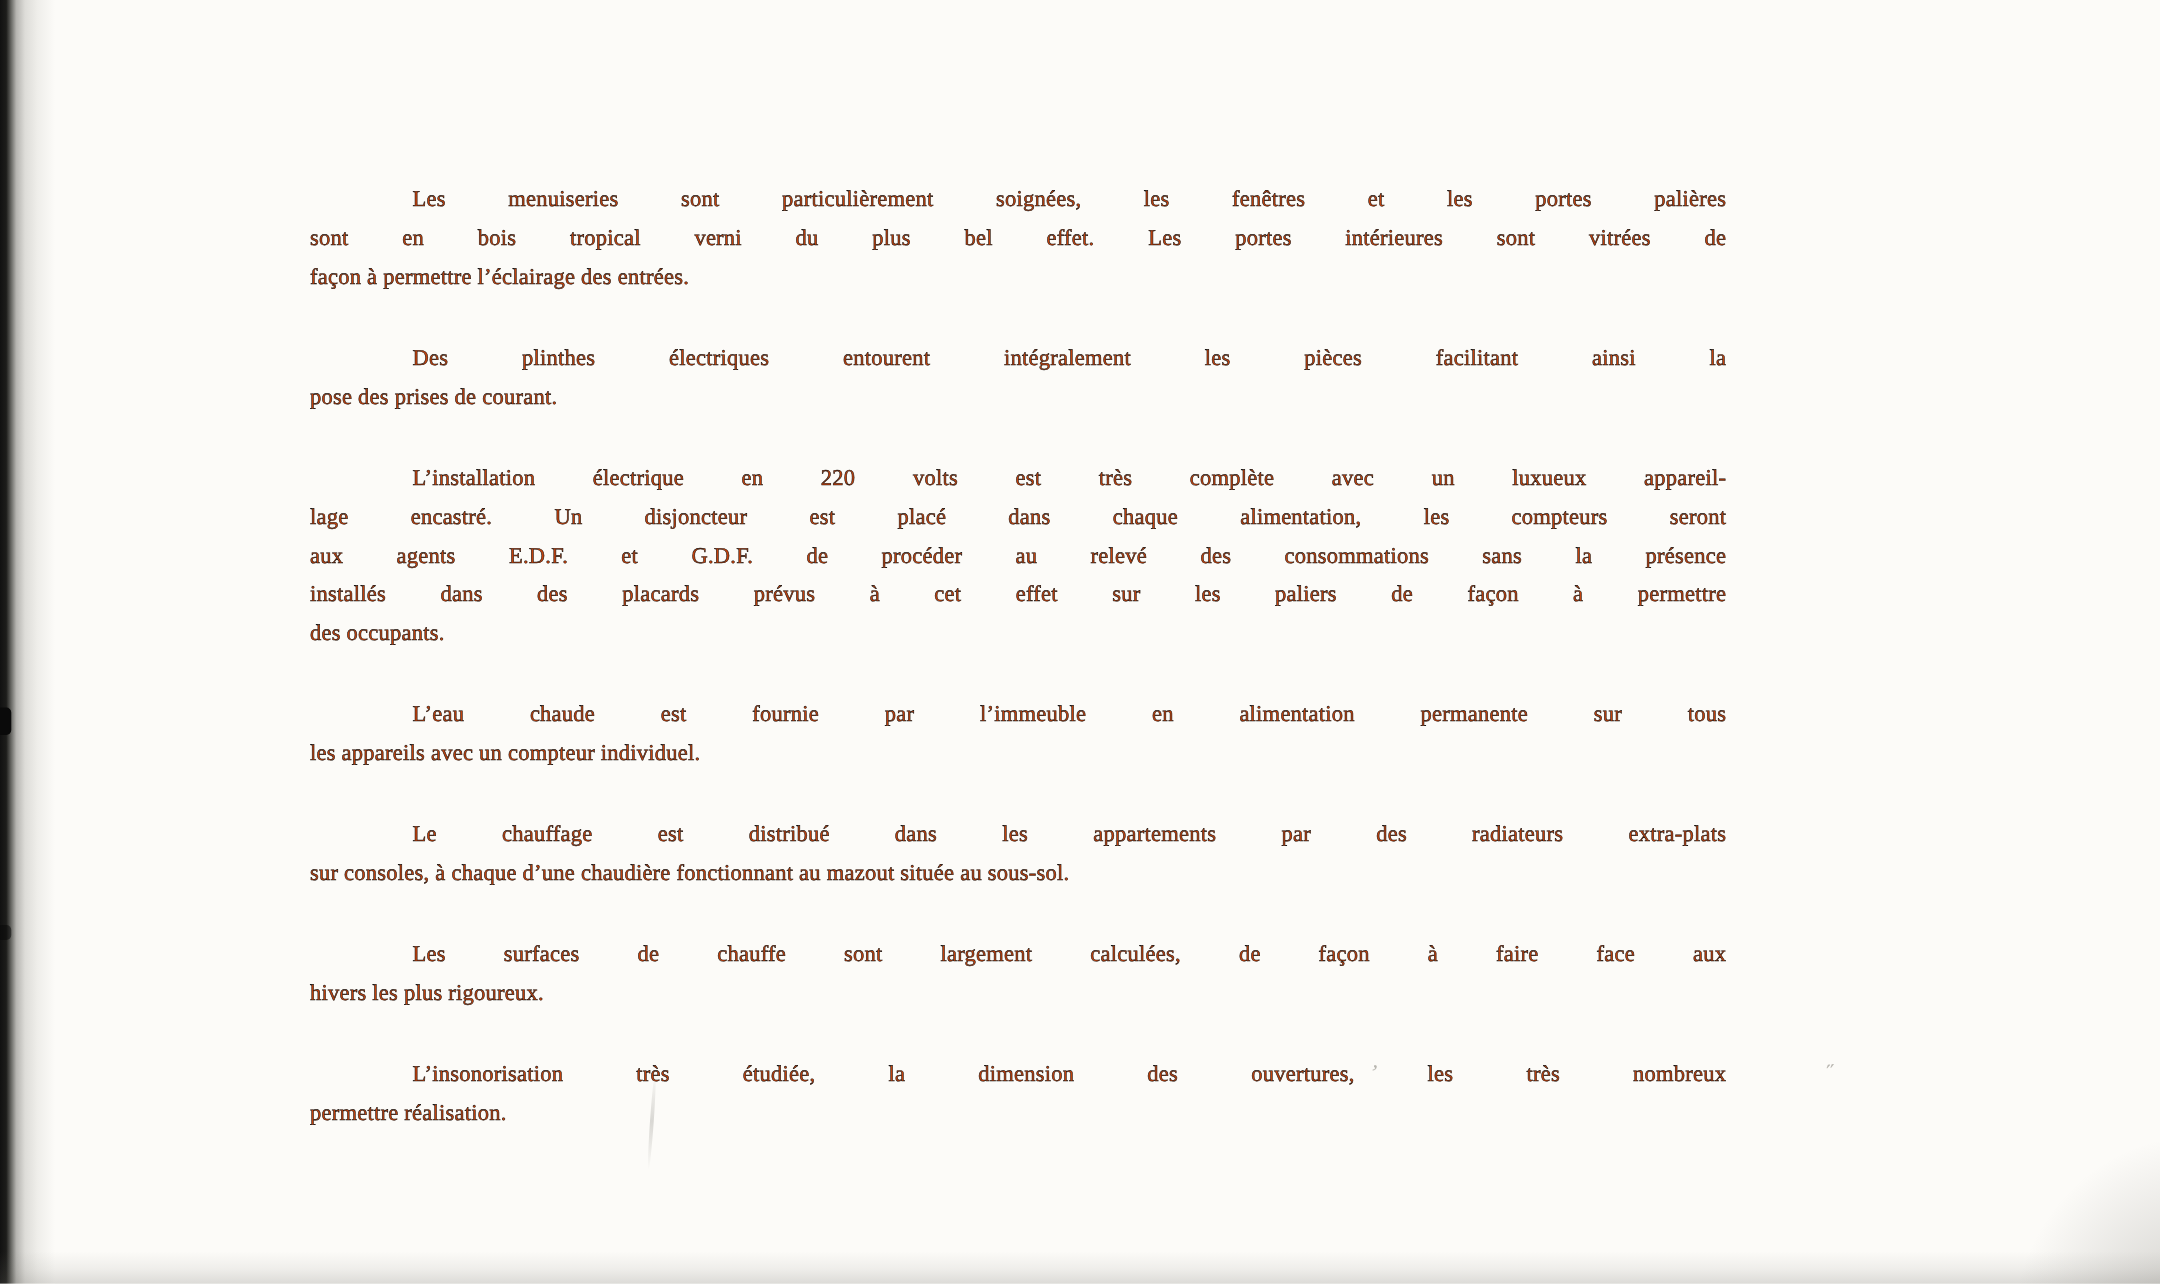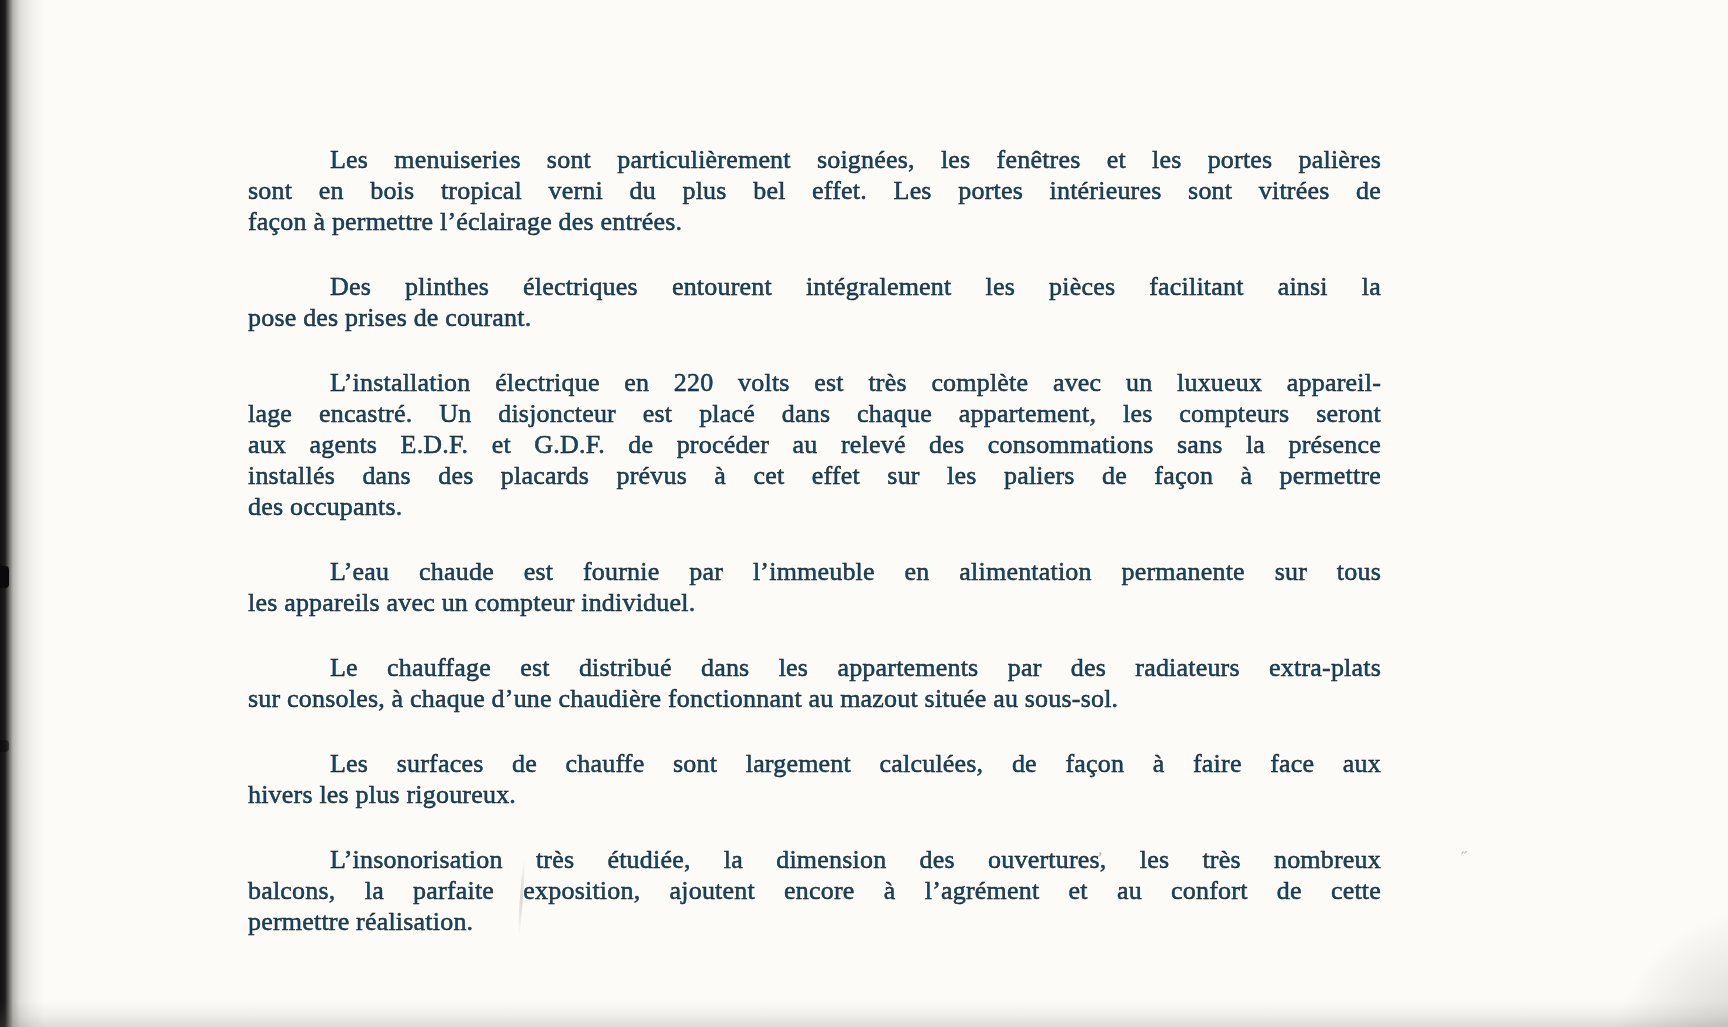--- a/index.html
+++ b/index.html
@@ -70,22 +70,22 @@
   }
   .speck-1 { left: 1096px; top: 848px; transform: rotate(12deg); }
   .speck-2 { left: 1462px; top: 848px; transform: rotate(-8deg); }
 
   
   .text-block {
     position: absolute;
     left: 248px;
     top: 144px;
     width: 1133px;
-    color: #0c4a6e;
-    font-size: 26px;
+    color: #c2410c;
+    font-size: 18px;
     line-height: 31px;
     letter-spacing: 0.2px;
     -webkit-text-stroke: 0.45px #141413;
   }
   .para {
     margin: 0 0 34px 0;
   }
   .line {
     text-align: justify;
     text-align-last: justify;
@@ -110,40 +110,39 @@
         <div class="line first">Les menuiseries sont particulièrement soignées, les fenêtres et les portes palières</div>
         <div class="line">sont en bois tropical verni du plus bel effet. Les portes intérieures sont vitrées de</div>
         <div class="line last">façon à permettre l’éclairage des entrées.</div>
       </div>
       <div class="para">
         <div class="line first">Des plinthes électriques entourent intégralement les pièces facilitant ainsi la</div>
         <div class="line last">pose des prises de courant.</div>
       </div>
       <div class="para">
         <div class="line first">L’installation électrique en 220 volts est très complète avec un luxueux appareil-</div>
-        <div class="line">lage encastré. Un disjoncteur est placé dans chaque appartement, les compteurs seront</div>
+        <div class="line">lage encastré. Un disjoncteur est placé dans chaque alimentation, les compteurs seront</div>
         <div class="line">aux agents E.D.F. et G.D.F. de procéder au relevé des consommations sans la présence</div>
         <div class="line">installés dans des placards prévus à cet effet sur les paliers de façon à permettre</div>
         <div class="line last">des occupants.</div>
       </div>
       <div class="para">
         <div class="line first">L’eau chaude est fournie par l’immeuble en alimentation permanente sur tous</div>
         <div class="line last">les appareils avec un compteur individuel.</div>
       </div>
       <div class="para">
         <div class="line first">Le chauffage est distribué dans les appartements par des radiateurs extra-plats</div>
         <div class="line last">sur consoles, à chaque d’une chaudière fonctionnant au mazout située au sous-sol.</div>
       </div>
       <div class="para">
         <div class="line first">Les surfaces de chauffe sont largement calculées, de façon à faire face aux</div>
         <div class="line last">hivers les plus rigoureux.</div>
       </div>
       <div class="para">
         <div class="line first">L’insonorisation très étudiée, la dimension des ouvertures, les très nombreux</div>
-        <div class="line">balcons, la parfaite exposition, ajoutent encore à l’agrément et au confort de cette</div>
         <div class="line last">permettre réalisation.</div>
       </div>
     </div>
 
   <div class="crease-mark"></div>
   <div class="speck-1">’</div>
   <div class="speck-2">˝</div>
   <div class="bottom-scan-edge"></div>
   <div class="corner-shadow"></div>
 </div>

